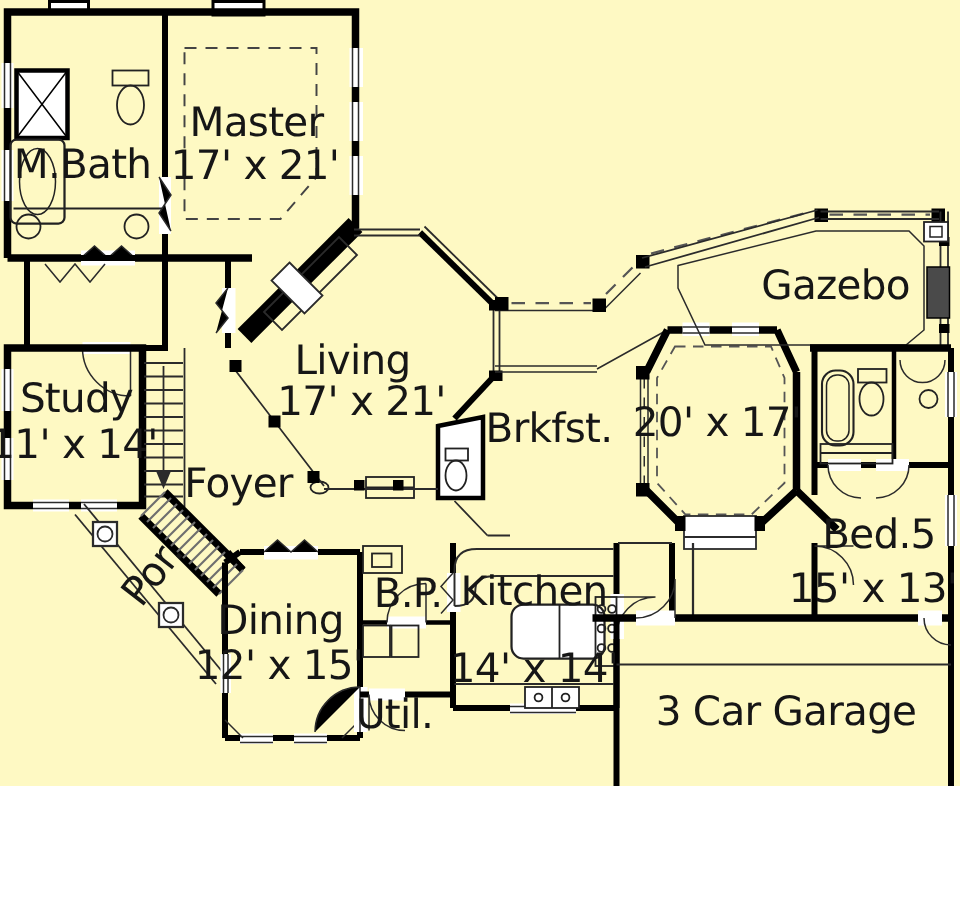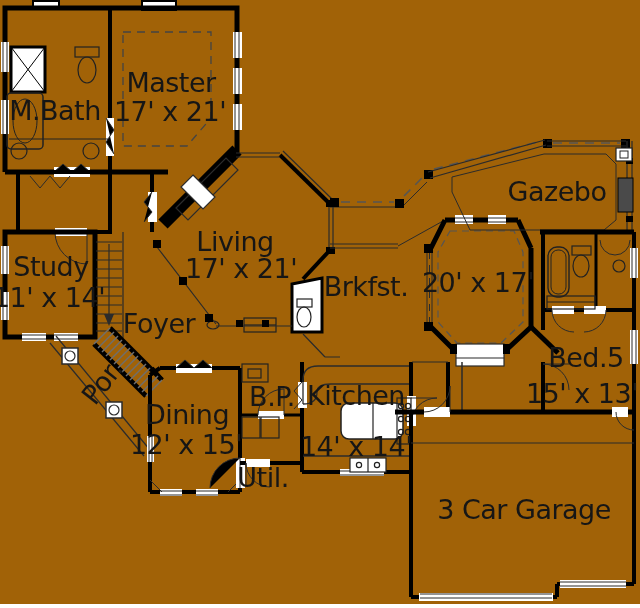--- a/index.html
+++ b/index.html
@@ -1,16 +1,16 @@
 <!DOCTYPE html>
 <html><head>
 <meta charset="utf-8">
 <style>
   html,body{margin:0;padding:0;background:#fff;}
-  .plan{position:relative;width:640px;height:604px;background:#a16207;font-family:"DejaVu Sans",sans-serif;overflow:hidden;}
+  .plan{position:relative;width:640px;height:524px;background:#fef9c3;font-family:"DejaVu Sans",sans-serif;overflow:hidden;}
   .plan svg{position:absolute;left:0;top:0;}
   .lbl{position:absolute;transform:translate(-50%,-50%);font-size:27px;line-height:1;color:#161616;white-space:nowrap;letter-spacing:-0.5px;}
   .lbl.rot{transform:translate(-50%,-50%) rotate(-52deg);}
 </style>
 </head>
 <body>
 
 <div class="plan">
 <svg width="640" height="608" viewBox="0 0 640 608">
 
@@ -361,14 +361,14 @@
   <div class="lbl" style="left:186px;top:444px;">12' x 15'</div>
   <div class="lbl" style="left:272px;top:396px;">B.P.</div>
   <div class="lbl" style="left:356px;top:395px;">Kitchen</div>
   <div class="lbl" style="left:356px;top:446px;text-align:center;">14' x 14'</div>
   <div class="lbl" style="left:263px;top:441px;margin-top:36px;">Util.</div>
   <div class="lbl" style="left:366px;top:286px;">Brkfst.</div>
   <div class="lbl" style="left:478px;top:282px;">20' x 17'</div>
   <div class="lbl" style="left:557px;top:191px;">Gazebo</div>
   <div class="lbl" style="left:586px;top:357px;">Bed.5</div>
   <div class="lbl" style="left:582px;top:393px;">15' x 13'</div>
-  <div class="lbl" style="left:524px;top:509px;">3 Car Garage</div>
+  <div class="lbl" style="left:524px;top:475px;">3 Car Garage</div>
 </div>
 
 </body></html>

